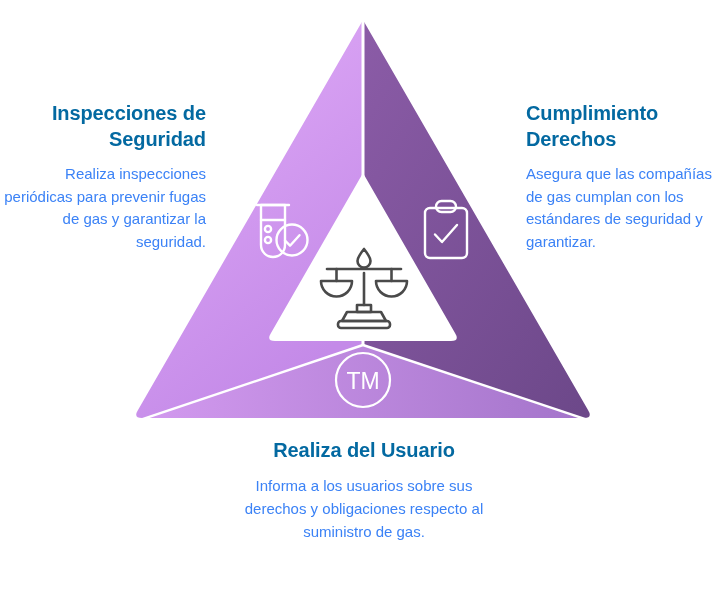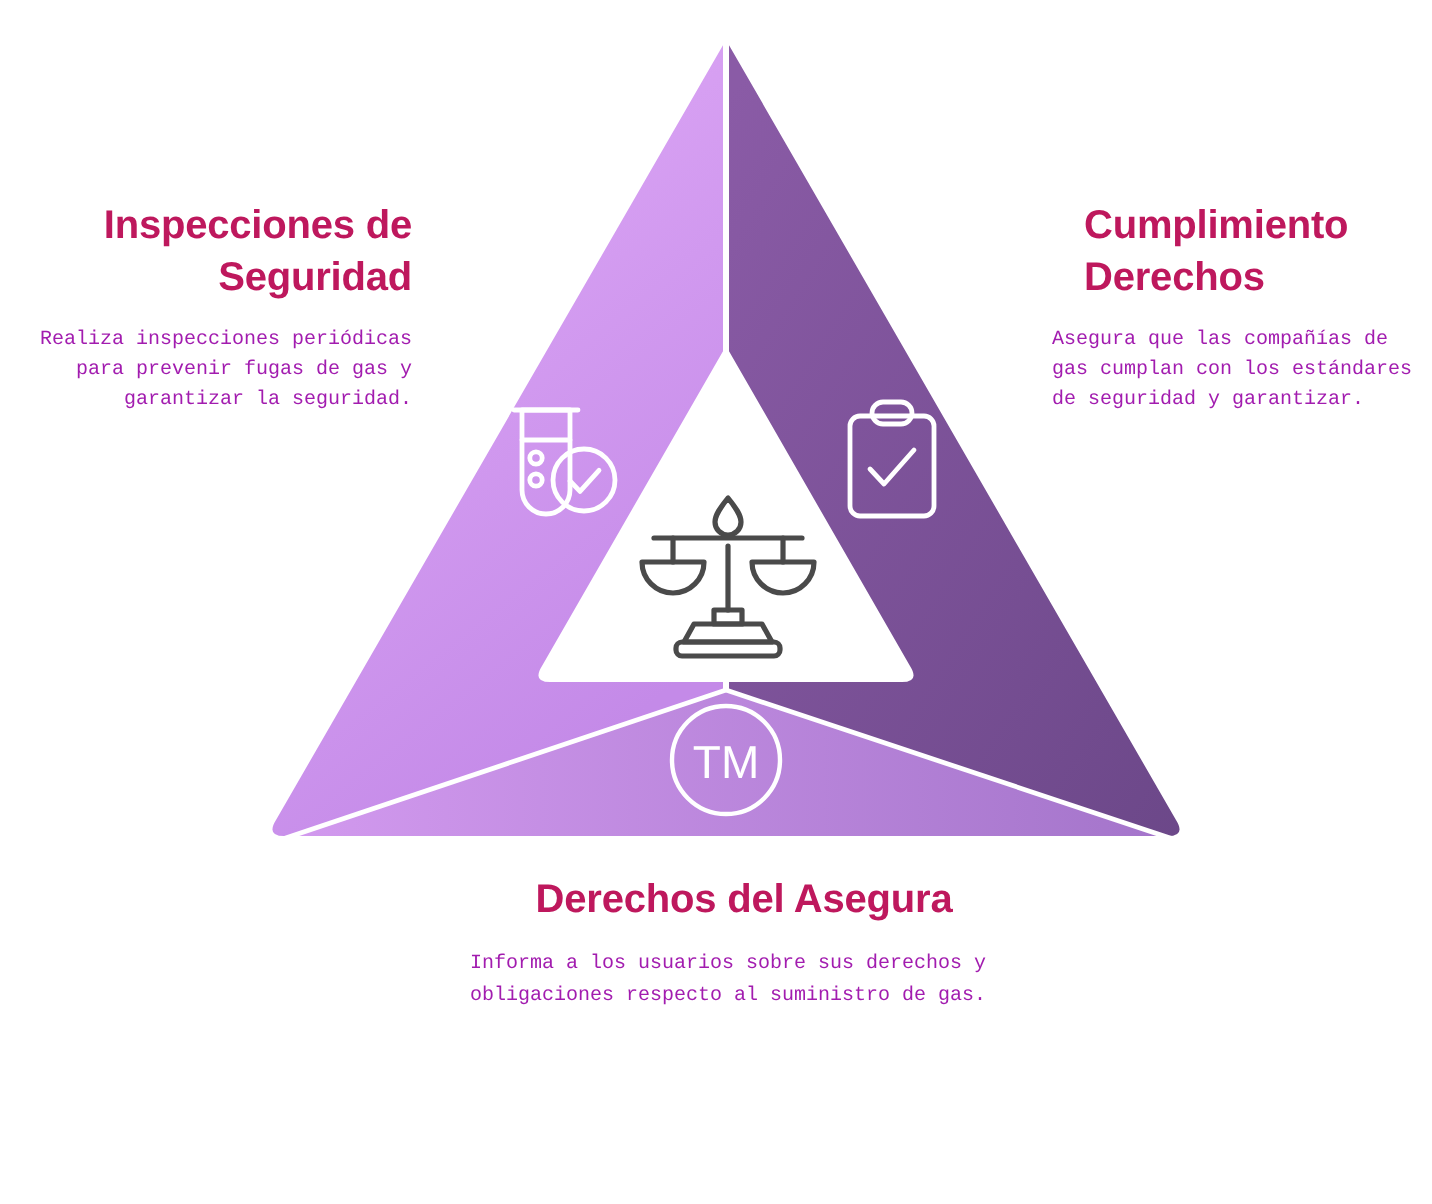--- a/index.html
+++ b/index.html
@@ -13,31 +13,30 @@
   #stage{position:absolute;inset:0;width:716px;height:602px;}
 
   
   #diagram{position:absolute;left:0;top:0;width:716px;height:602px;}
 
   
   .block{position:absolute;}
   .block .title{
     font-size:20px;
     font-weight:bold;
-    color:#be185d;
+    color:#0369a1;
     line-height:1.32;
     letter-spacing:-0.1px;
-    margin:0 0 10px 16px;
+    margin:0 0 10px 0;
   }
   .block .body{
-    font-size:10px;
-    color:#a21caf;
+    font-size:15px;
+    color:#3b82f6;
     line-height:1.52;
     margin:0;
-    font-family:Liberation Mono, monospace;
   }
 
   #block-left{
     left:0px;top:100px;width:206px;
     text-align:right;
   }
   #block-right{
     left:526px;top:100px;width:190px;
     text-align:left;
   }
@@ -156,17 +155,17 @@
     <p class="title">Inspecciones de Seguridad</p>
     <p class="body">Realiza inspecciones periódicas para prevenir fugas de gas y garantizar la seguridad.</p>
   </div>
 
   <div class="block" id="block-right">
     <p class="title">Cumplimiento Derechos</p>
     <p class="body">Asegura que las compañías de gas cumplan con los estándares de seguridad y garantizar.</p>
   </div>
 
   <div class="block" id="block-bottom">
-    <p class="title">Derechos del Asegura</p>
+    <p class="title">Realiza del Usuario</p>
     <p class="body">Informa a los usuarios sobre sus derechos y obligaciones respecto al suministro de gas.</p>
   </div>
 
 </div>
 
 </body></html>

